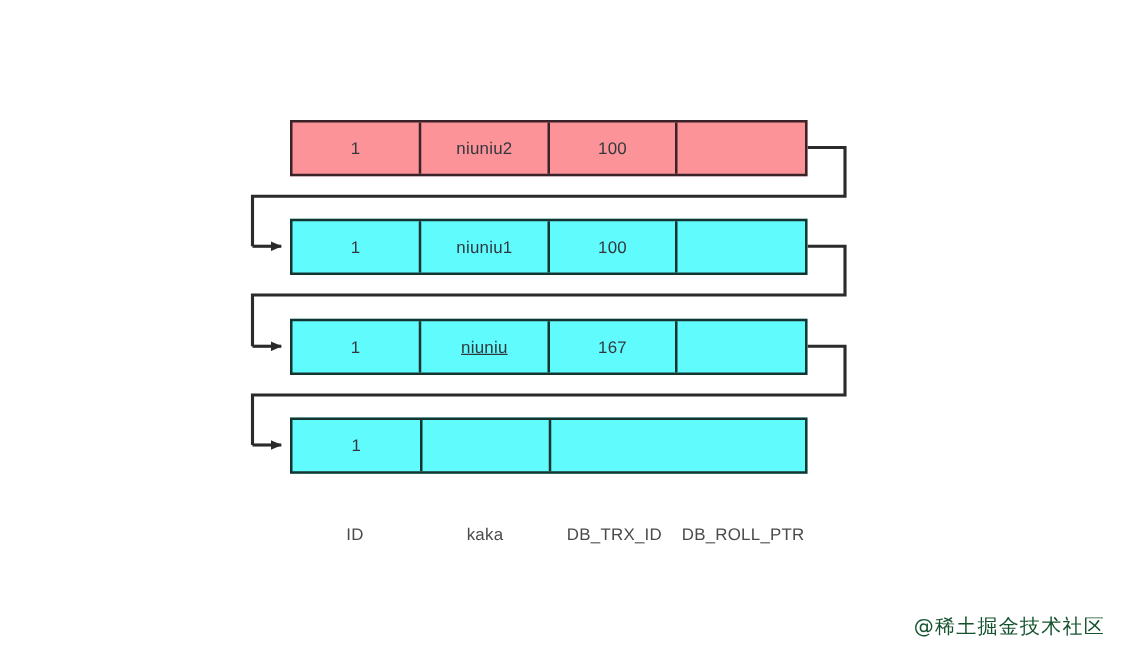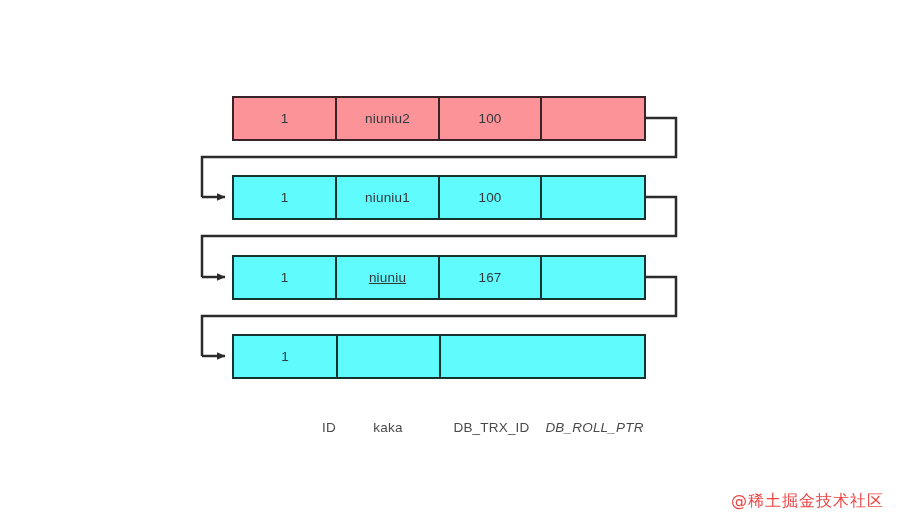--- a/index.html
+++ b/index.html
@@ -75,21 +75,21 @@
     font-size: 13.5px;
     color: #4a4a4a;
     text-align: center;
     letter-spacing: 0.2px;
   }
   .watermark {
     position: absolute;
     right: 18px;
     bottom: 10px;
     font-size: 16px;
-    color: #ef4444;
+    color: #14532d;
     letter-spacing: 1px;
     font-family: "DejaVu Sans", sans-serif;
     user-select: none;
   }
 </style>
 </head>
 <body>
 
 <div id="canvas">
 
@@ -137,21 +137,21 @@
     <div class="cell" style="width:103px;"></div>
   </div>
 
   <div class="row row-new" style="left:232px; top:334px; width:414px; height:45px;">
     <div class="cell" style="width:104px;">1</div>
     <div class="cell" style="width:103px;"></div>
     <div class="cell" style="width:103px;"></div>
   </div>
 
   <div class="legend">
-    <div class="legend-item" style="width:104px;text-align:right;">ID</div>
+    <div class="legend-item" style="width:104px;">ID</div>
     <div class="legend-item" style="width:104px;">kaka</div>
     <div class="legend-item" style="width:103px;">DB_TRX_ID</div>
-    <div class="legend-item" style="width:103px;font-style:italic;">DB_ROLL_PTR</div>
+    <div class="legend-item" style="width:103px;">DB_ROLL_PTR</div>
   </div>
 
   <div class="watermark">@稀土掘金技术社区</div>
 
 </div>
 
 </body></html>

